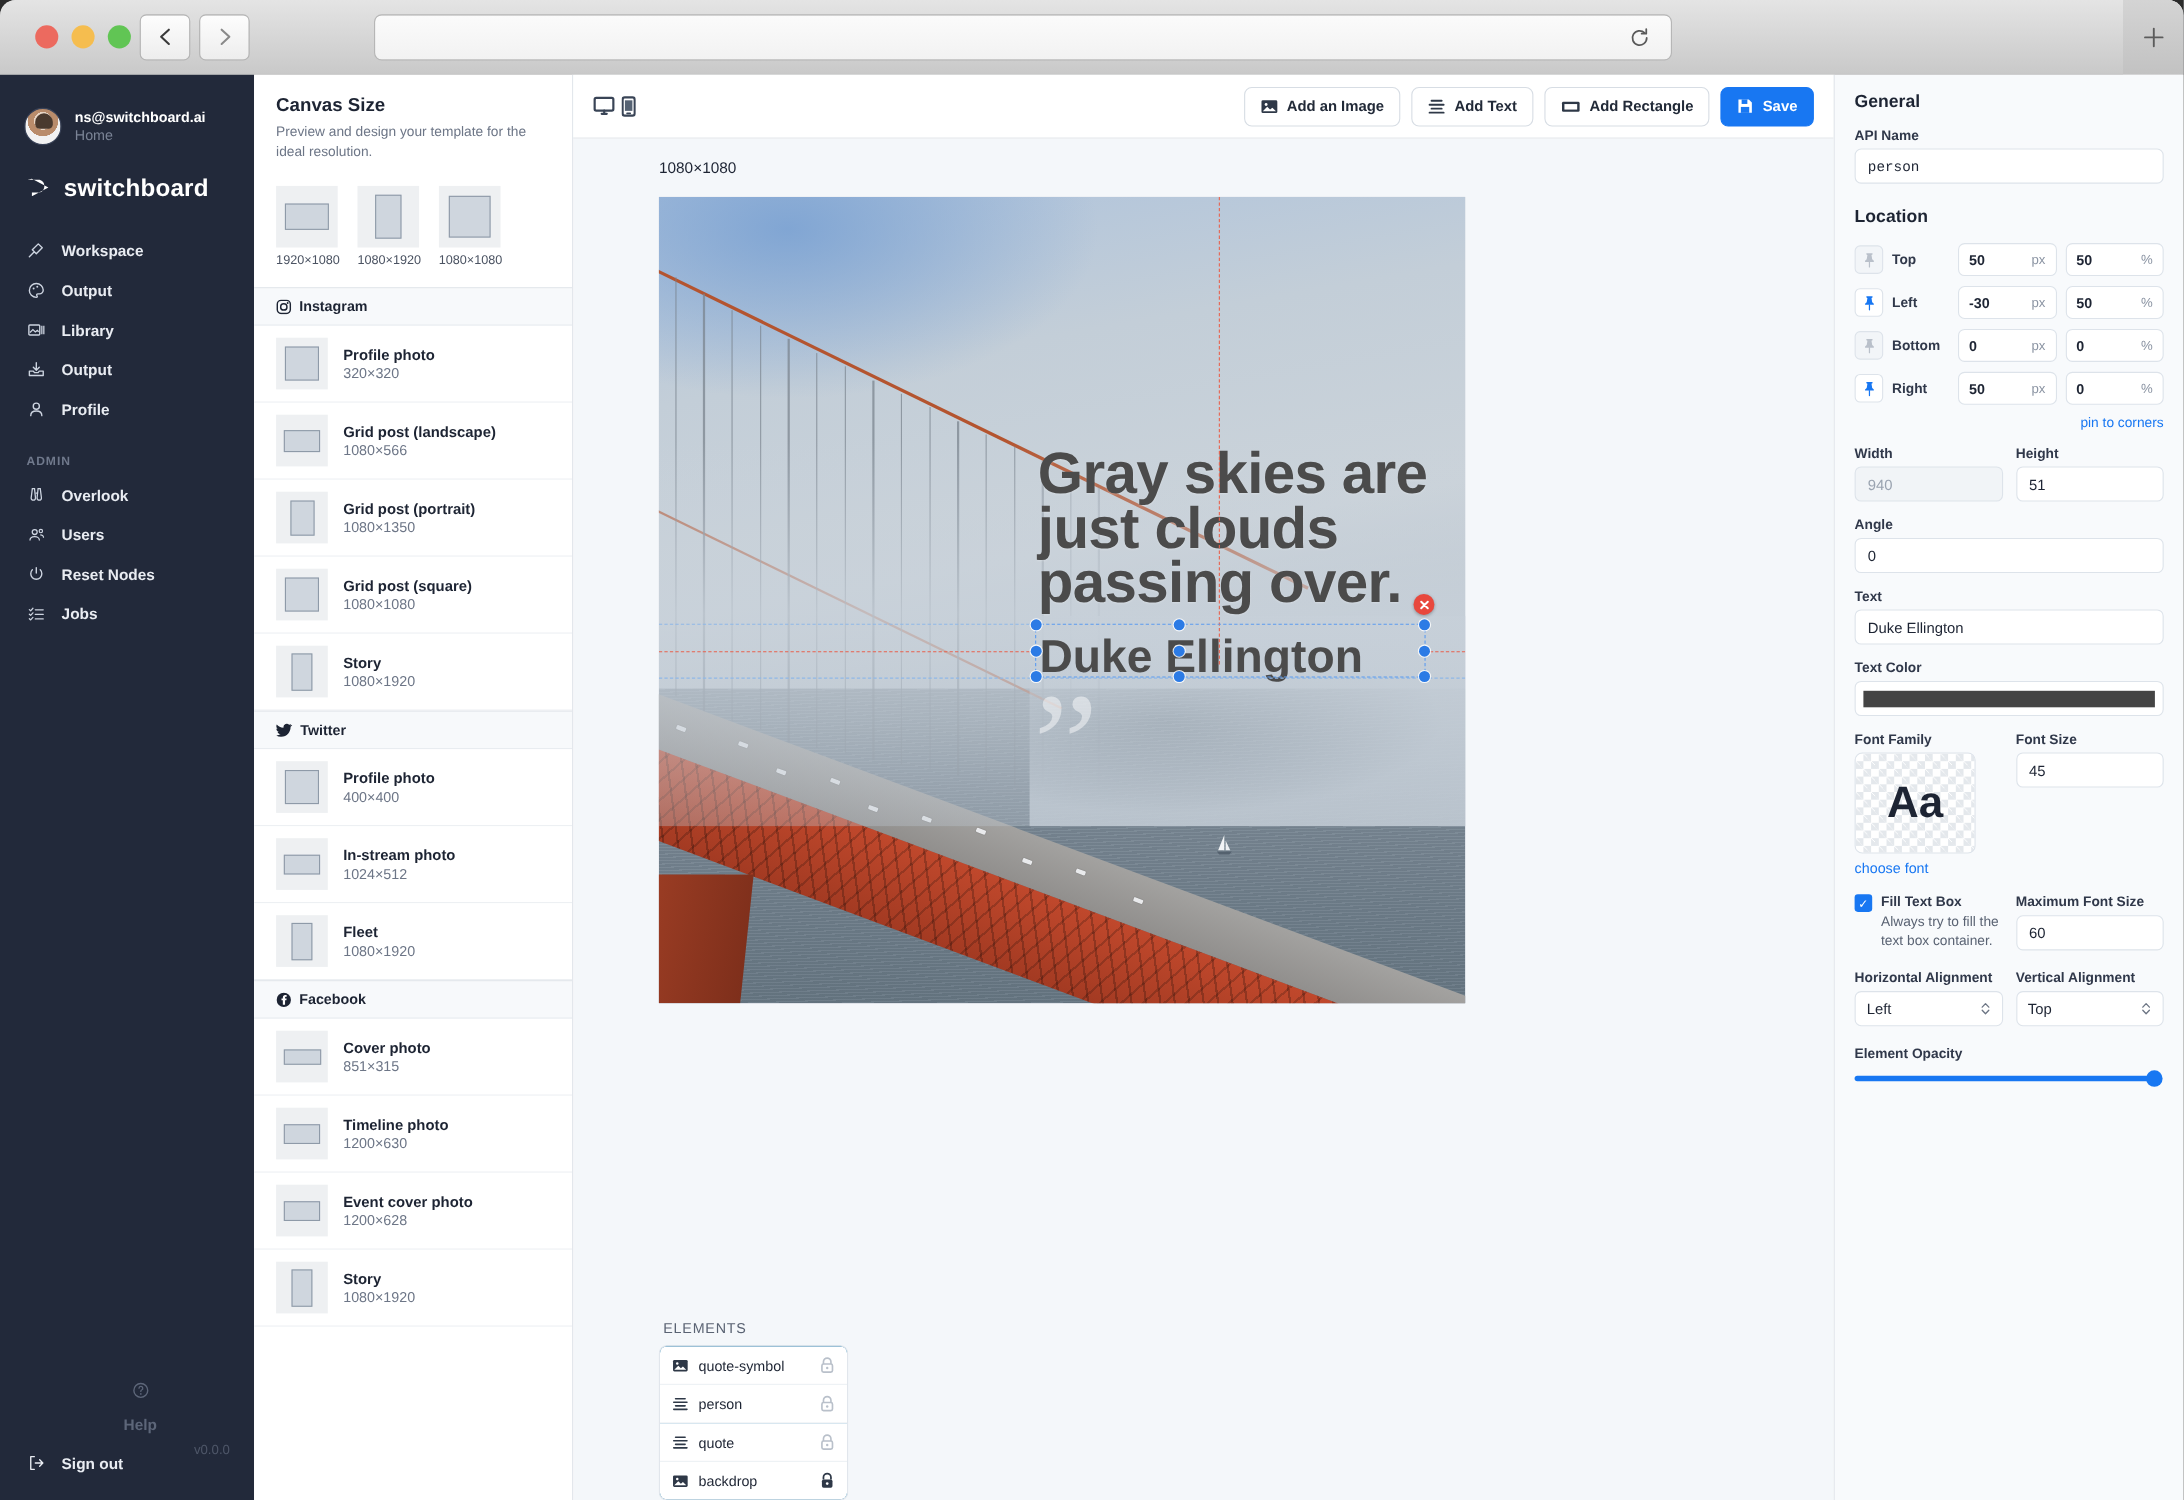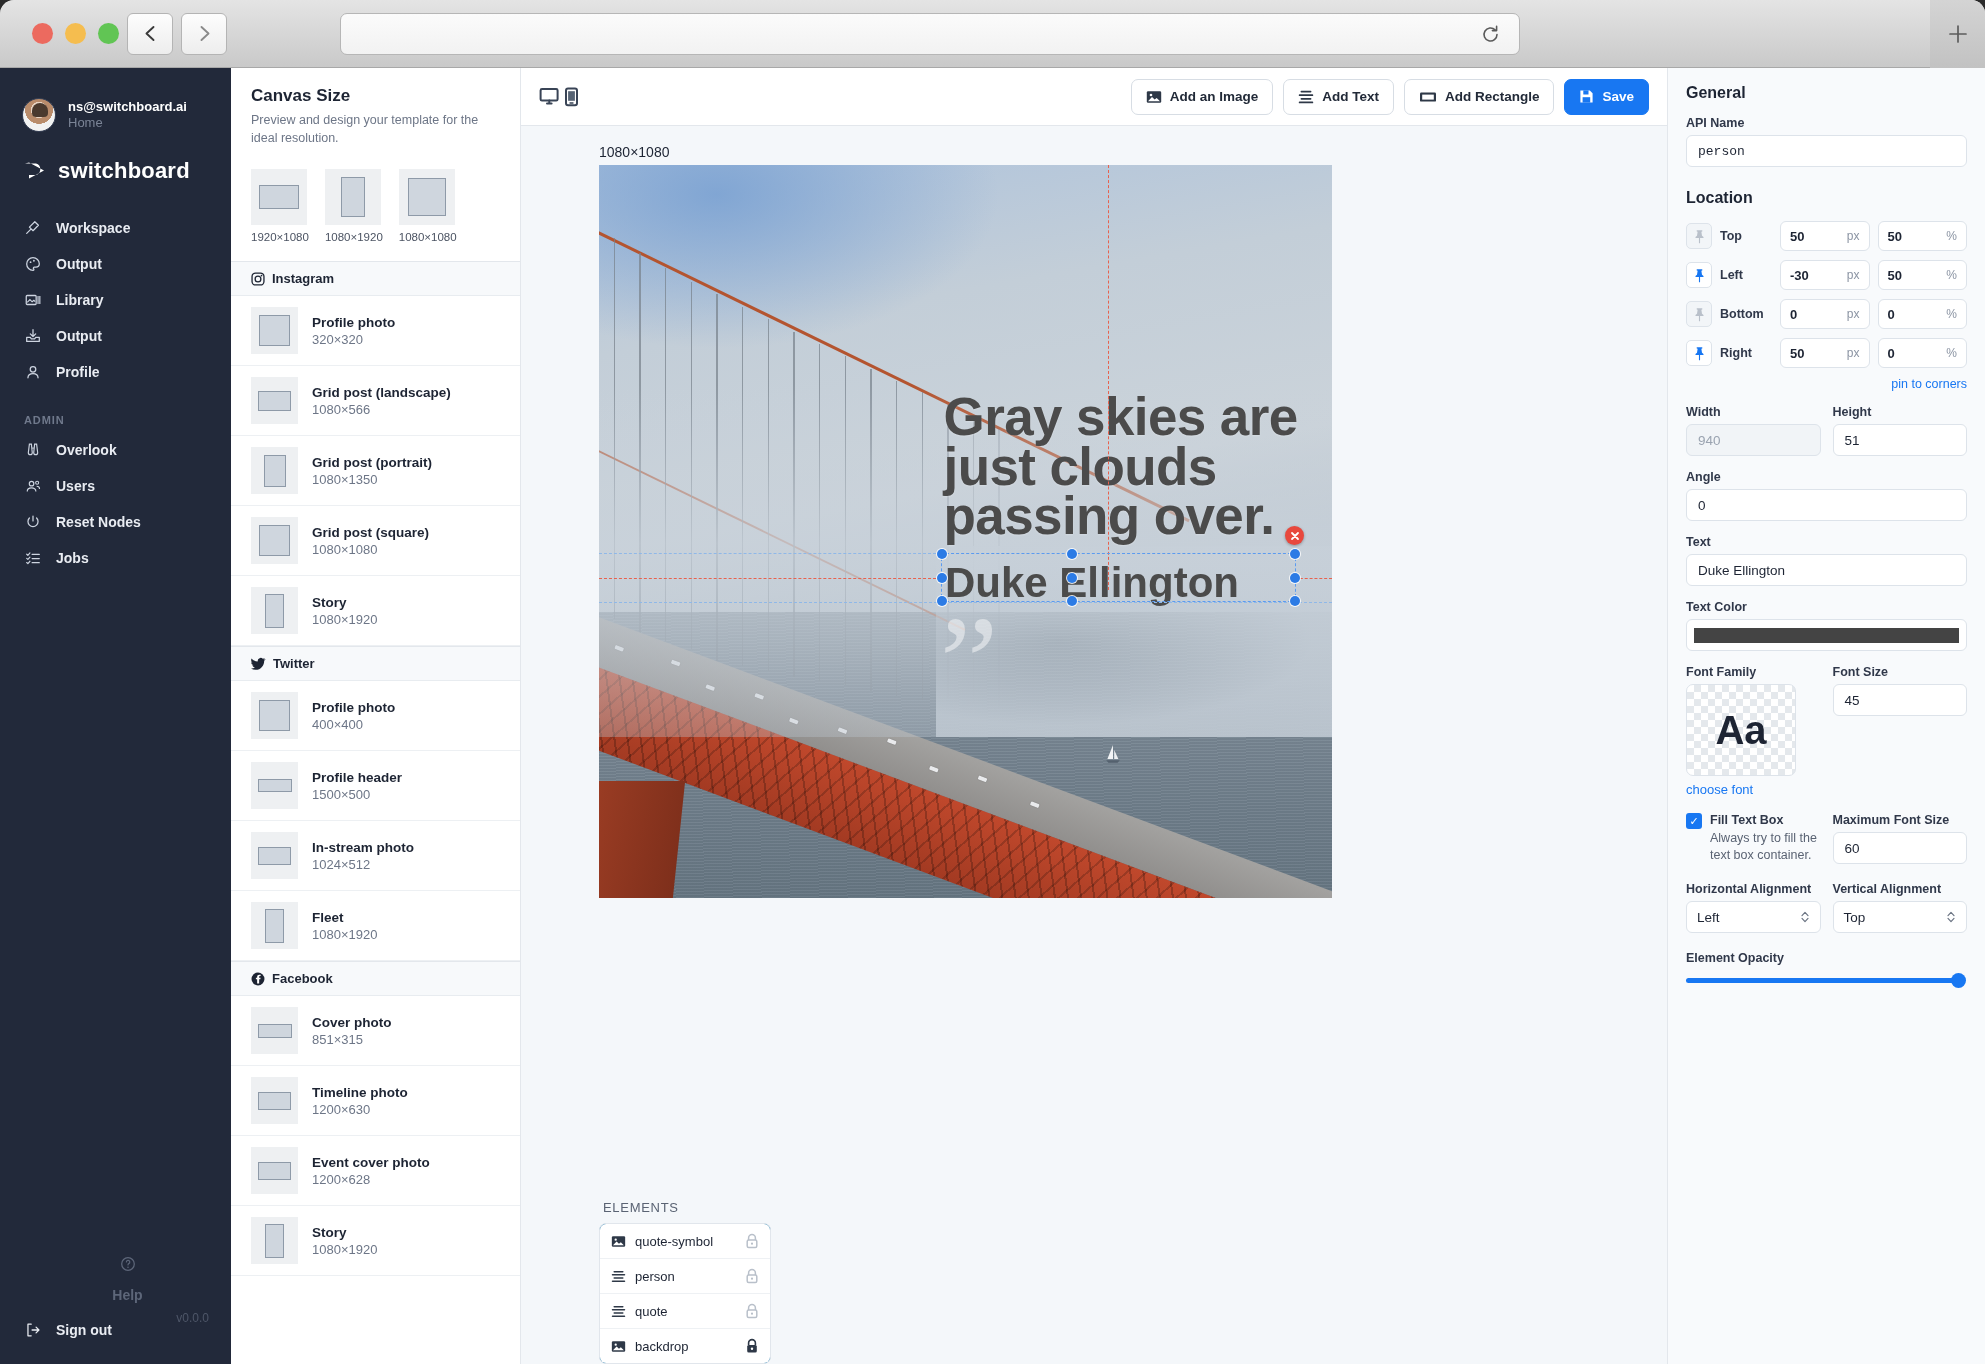--- a/index.html
+++ b/index.html
@@ -154,21 +154,21 @@
   .tb-btn.primary {
     background: #1877f2; border-color: #1877f2; color: #fff;
   }
 
   #stage { flex: 1; position: relative; overflow: hidden; }
   #canvas-dim {
     position: absolute; left: 78px; top: 18px;
     font-size: 14px; color: #1d2433;
   }
   #canvas {
-    position: absolute; left: 78px; top: 39px; width: 733px; height: 733px;
+    position: absolute; left: 78px; top: 53px; width: 733px; height: 733px;
     overflow: hidden; background: #b9c2ca;
   }
 
   
   #photo { position: absolute; inset: 0; overflow: hidden; }
   #sky {
     position: absolute; inset: 0;
     background:
       radial-gradient(ellipse 55% 30% at 16% 4%, rgba(120,160,210,.85) 0%, rgba(150,180,215,0) 70%),
       linear-gradient(170deg, #aec3dc 0%, #c3ced8 22%, #cbd3da 45%, #b9c3cc 62%, #9fabb5 78%, #8e9aa5 100%);
@@ -604,29 +604,20 @@
           </svg>
         <span>Twitter</span>
       </div>
       <div class="preset">
         <div class="pthumb">
             <div class="qshape" style="width:31px;height:31px;"></div>
           </div>
         <div>
             <div class="pname">Profile photo</div>
             <div class="pdim">400×400</div>
-          </div>
-      </div>
-      <div class="preset">
-        <div class="pthumb">
-            <div class="qshape" style="width:34px;height:13px;"></div>
-          </div>
-        <div>
-            <div class="pname">Profile header</div>
-            <div class="pdim">1500×500</div>
           </div>
       </div>
       <div class="preset">
         <div class="pthumb">
             <div class="qshape" style="width:33px;height:18px;"></div>
           </div>
         <div>
             <div class="pname">In-stream photo</div>
             <div class="pdim">1024×512</div>
           </div>

